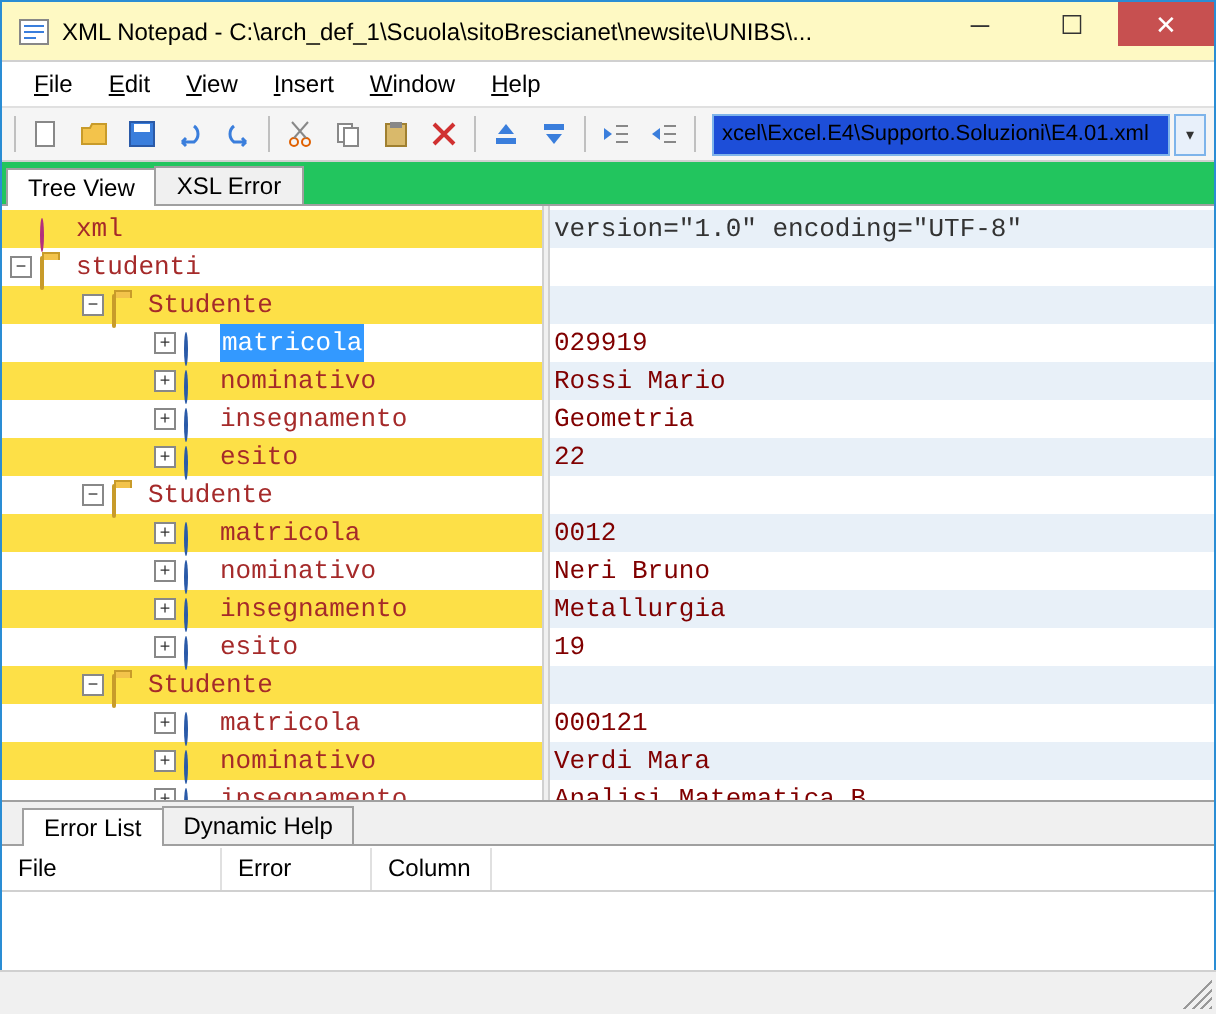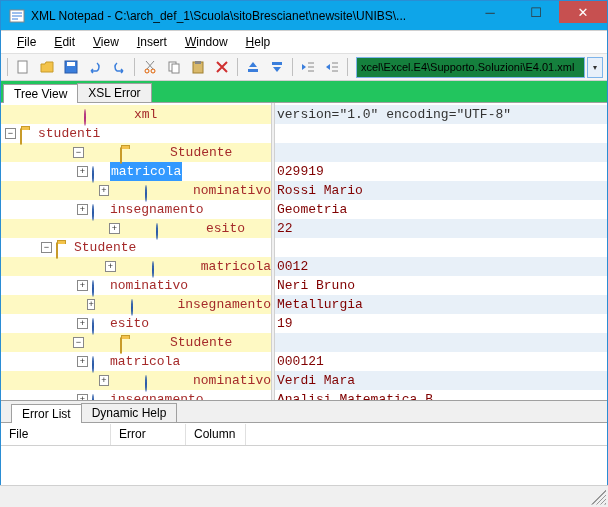--- a/index.html
+++ b/index.html
@@ -1,47 +1,47 @@
 <!DOCTYPE html>
 <html><head>
 <meta charset="utf-8">
 <style>
   * { box-sizing: border-box; margin: 0; padding: 0; }
   body { font-family: "Segoe UI", Tahoma, sans-serif; font-size: 12px; background: #fff; width: 608px; height: 507px; overflow: hidden; border: 1px solid #2a8dd4; }
   
-  .titlebar { height: 30px; background: #0ea5e9; display: flex; align-items: center; padding-left: 8px; border-bottom: 1px solid #d0d0d0; }
+  .titlebar { height: 30px; background: #fef9c3; display: flex; align-items: center; padding-left: 8px; border-bottom: 1px solid #d0d0d0; }
   .titlebar-icon { width: 16px; height: 16px; margin-right: 6px; }
   .titlebar-text { flex: 1; font-size: 12px; color: #000; white-space: nowrap; overflow: hidden; }
   .winbtns { display: flex; height: 100%; }
   .winbtn { width: 46px; height: 22px; display: flex; align-items: center; justify-content: center; font-family: Arial; font-size: 13px; }
   .winbtn.min { color: #333; }
   .winbtn.max { color: #333; }
   .winbtn.close { background: #c75050; color: #fff; width: 48px; }
   
   .menubar { height: 22px; padding: 2px 8px; display: flex; gap: 2px; align-items: center; }
   .menuitem { padding: 2px 8px; font-size: 12px; cursor: default; }
   .menuitem u { text-decoration: underline; }
   
   .toolbar { height: 28px; padding: 2px 4px; display: flex; align-items: center; gap: 2px; border-top: 1px solid #e0e0e0; border-bottom: 1px solid #d0d0d0; background: #f5f5f5; }
   .tbtn { width: 22px; height: 22px; display: flex; align-items: center; justify-content: center; border: 1px solid transparent; }
   .tsep { width: 1px; height: 18px; background: #c0c0c0; margin: 0 2px; }
-  .pathbox { flex: 1; height: 21px; background: #15803d; border: 1px solid #7eb4ea; padding: 1px 4px; font-size: 11px; color: #000; display: flex; align-items: center; margin-left: 4px; }
+  .pathbox { flex: 1; height: 21px; background: #1d4ed8; border: 1px solid #7eb4ea; padding: 1px 4px; font-size: 11px; color: #000; display: flex; align-items: center; margin-left: 4px; }
   .pathdd { width: 16px; height: 21px; border: 1px solid #7eb4ea; background: #e8f0fa; display:flex;align-items:center;justify-content:center;font-size:8px;color:#333; }
   
   .tabs { height: 22px; display: flex; border-bottom: 1px solid #a0a0a0; background: #22c55e; padding-left: 2px; padding-top: 2px; }
   .tab { padding: 2px 10px; border: 1px solid #a0a0a0; border-bottom: none; margin-right: -1px; background: #f0f0f0; font-size: 12px; position: relative; }
   .tab.active { background: #fff; top: 1px; }
   
   .content { display: flex; height: 298px; border-bottom: 1px solid #a0a0a0; position:relative; }
   .tree { width: 270px; overflow: auto; font-family: Consolas, "Courier New", monospace; font-size: 13px; line-height: 19px; padding: 2px 0; }
   .splitter { width: 4px; background: #f0f0f0; border-left:1px solid #d0d0d0; border-right:1px solid #d0d0d0; cursor: col-resize; }
   .values { flex: 1; overflow: auto; font-family: Consolas, "Courier New", monospace; font-size: 13px; line-height: 19px; padding: 2px 0; }
   
   .trow { display: flex; align-items: center; height: 19px; white-space: nowrap; }
-  .trow.alt { background: #fef9c3; gap: 32px; }
+  .trow.alt { background: #fde047; }
   .tind { display: inline-block; }
   .exp { width: 11px; height: 11px; border: 1px solid #888; display: inline-flex; align-items:center; justify-content:center; font-size: 9px; line-height:1; color:#333; background:#fff; margin-right: 4px; font-family: Arial; }
   .noexp { width: 11px; display:inline-block; margin-right:4px; }
   .nicon { width: 14px; height: 14px; display:inline-block; margin-right: 4px; vertical-align: middle; }
   .folder { background: linear-gradient(#ffe9a8,#f3c34b); border:1px solid #c89b2a; border-radius:1px; width:15px; height:12px; position:relative; }
   .folder::before { content:""; position:absolute; top:-3px; left:0; width:7px; height:3px; background:#f3c34b; border:1px solid #c89b2a; border-bottom:none; }
   .orb-pink { width:12px; height:12px; border-radius:50%; background:radial-gradient(circle at 30% 30%, #ffd0e8, #e84aa8 70%); border:1px solid #b3307d; }
   .orb-blue { width:12px; height:12px; border-radius:50%; background:radial-gradient(circle at 30% 30%, #cfe8ff, #3a7edc 70%); border:1px solid #2a5aa8; }
   .nodename { color: #a52a2a; }
   .nodename.sel { background: #3399ff; color: #fff; padding: 0 1px; }

